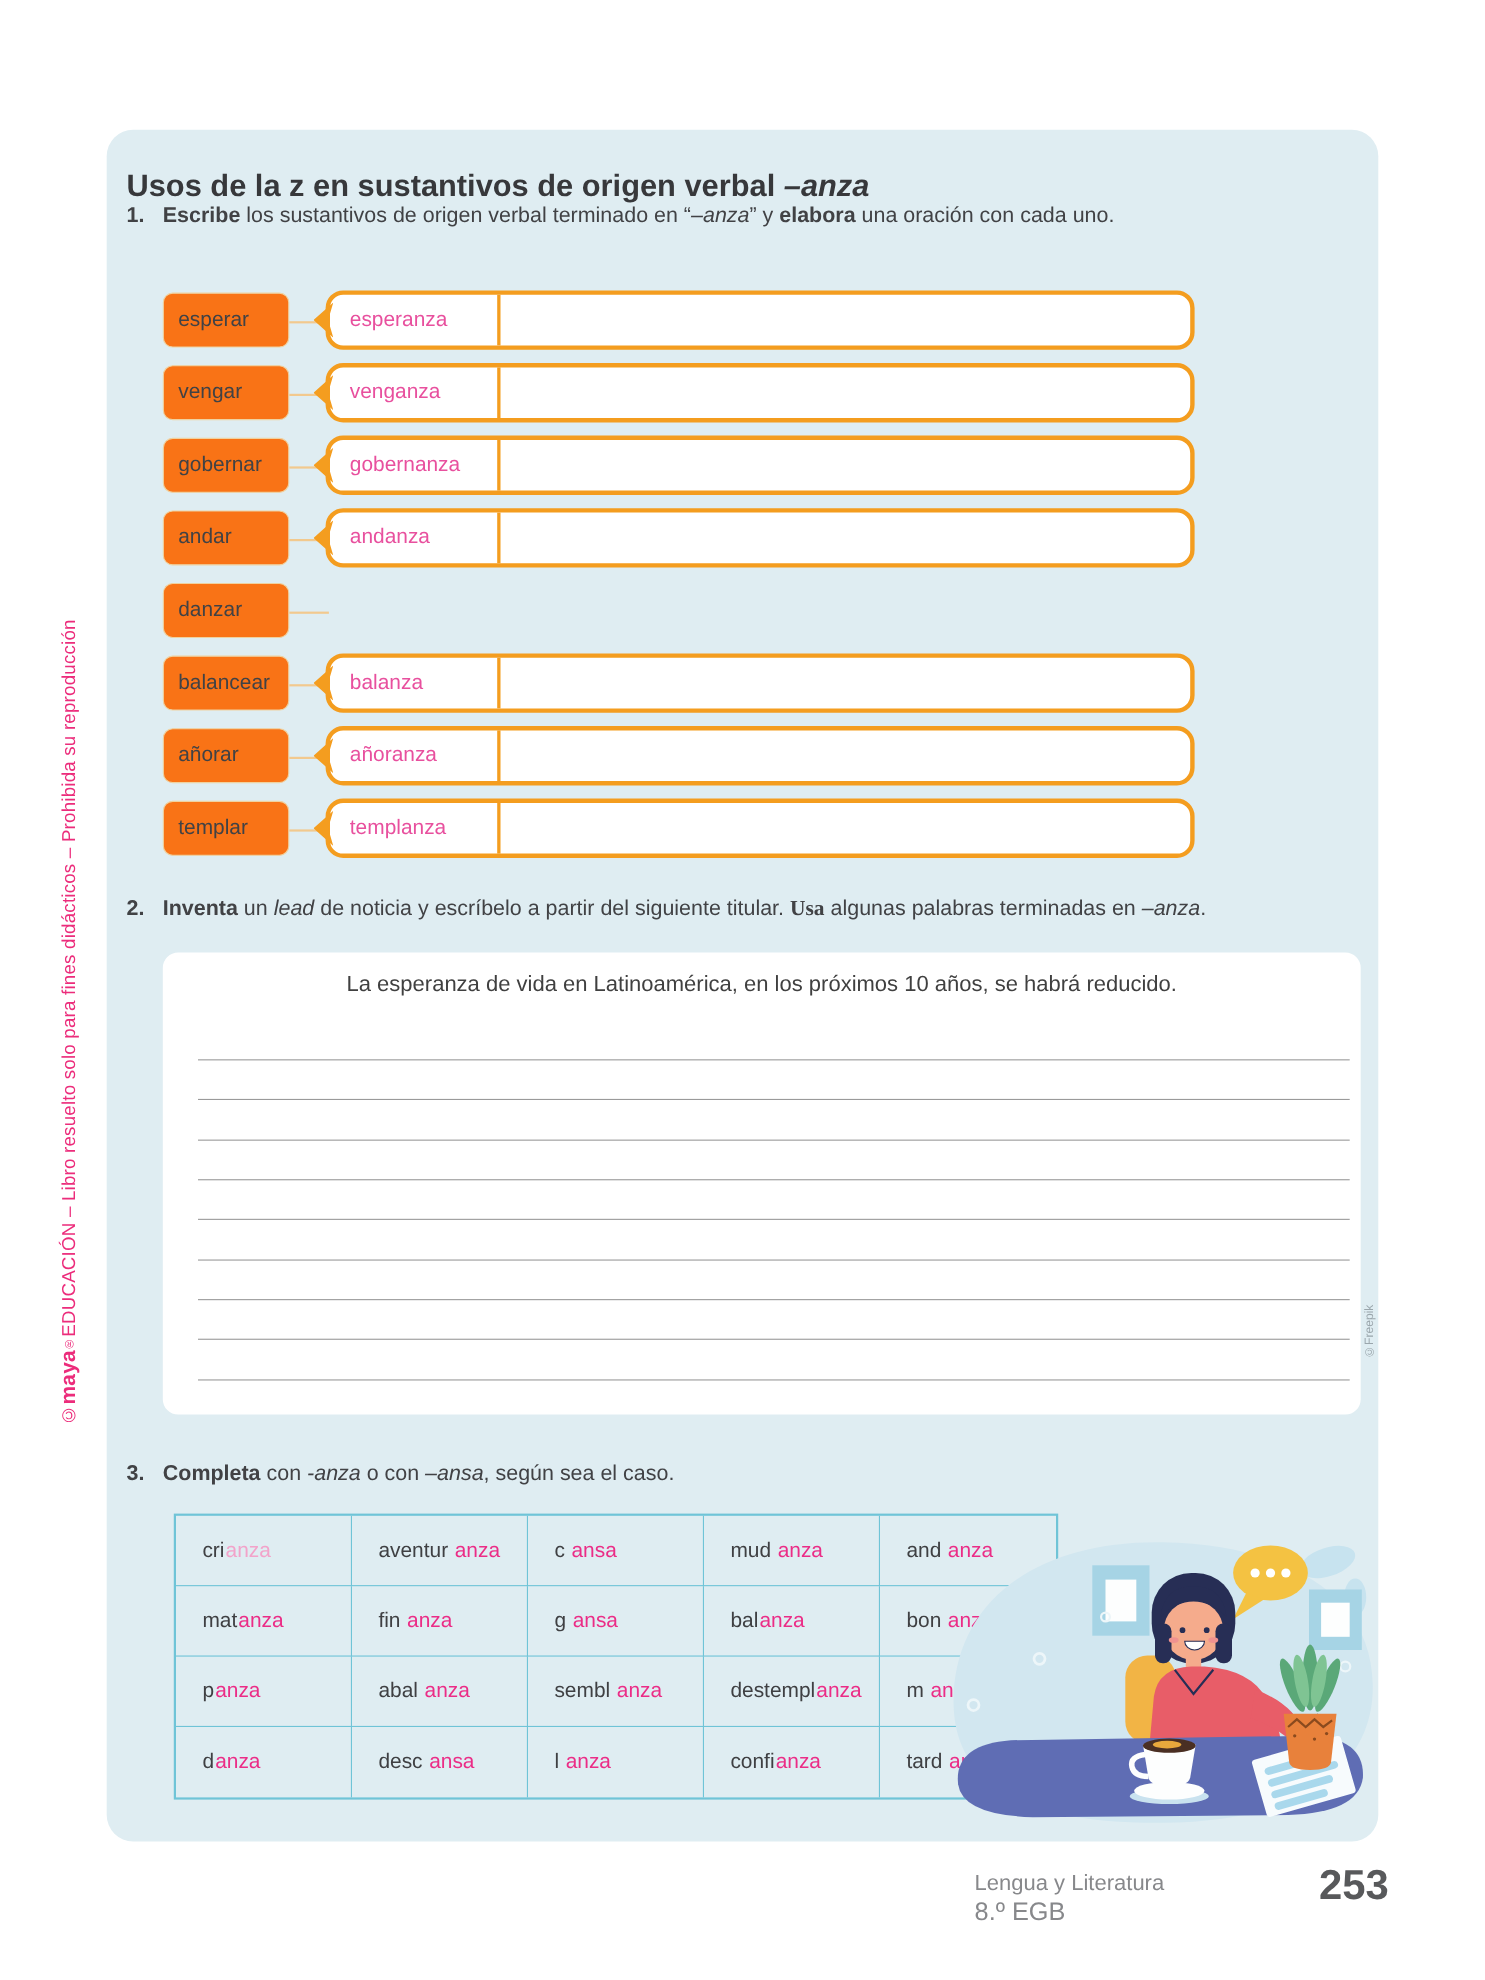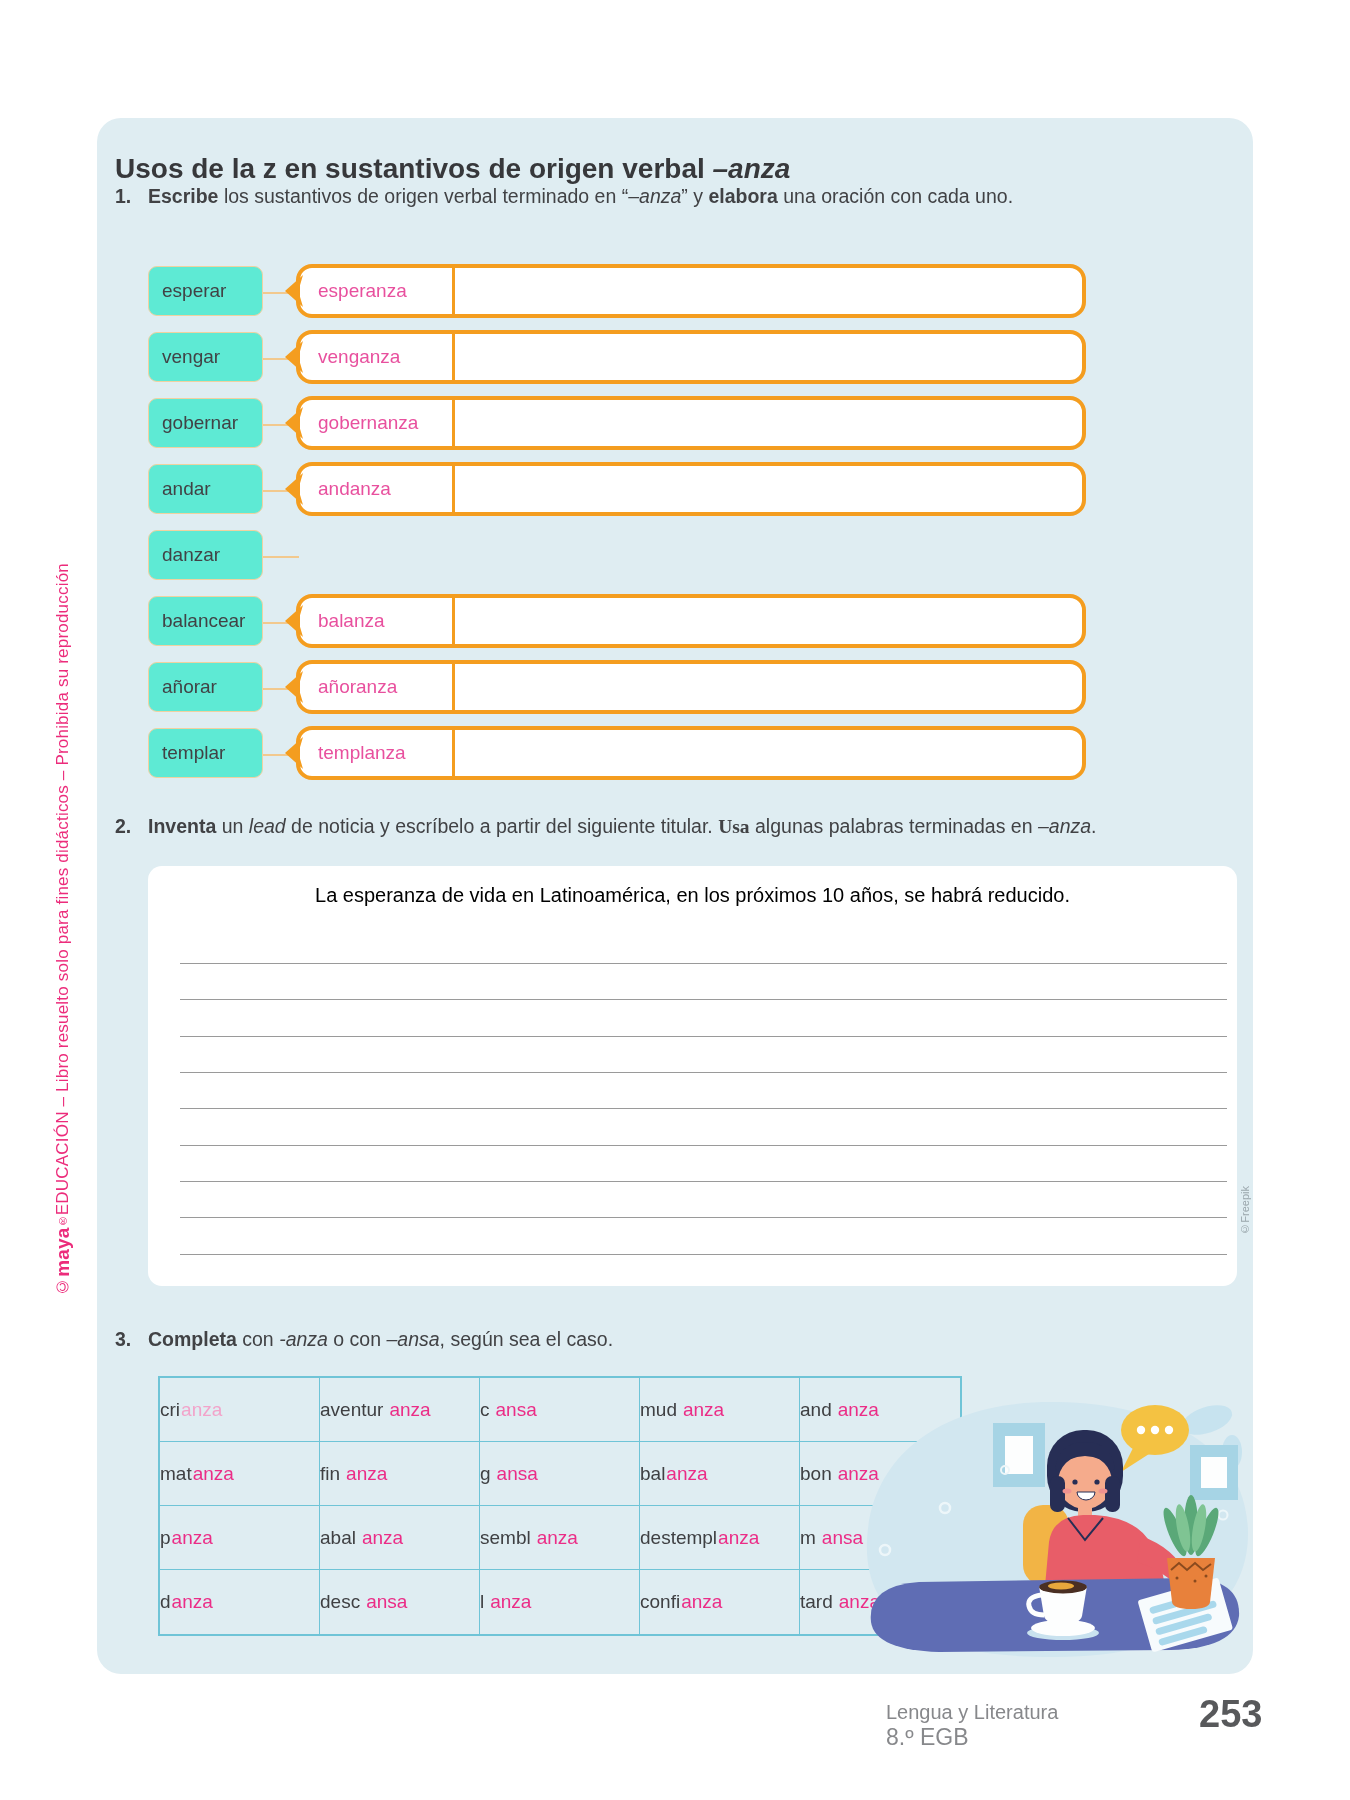--- a/index.html
+++ b/index.html
@@ -24,48 +24,48 @@
   .sidebar .reg{font-size:11px;}
 
   .title{position:absolute;left:115px;top:134px;font-size:28px;font-weight:700;color:#37383B;}
   .title i{font-style:italic;}
 
   .ehead{position:absolute;left:115px;display:flex;color:#414245;font-size:19.5px;line-height:1.25;}
   .enum{font-weight:700;width:33px;flex:none;}
 
   
   .pair-row{position:absolute;left:148px;width:946px;height:54px;}
-  .verb-box{position:absolute;left:0;top:2px;width:115px;height:50px;background:#5eead4;
+  .verb-box{position:absolute;left:0;top:2px;width:115px;height:50px;background:#f97316;
             border:1.5px solid #EFD2A0;border-radius:9px;box-sizing:border-box;
             display:flex;align-items:center;padding-left:13px;font-size:19px;color:#414245;}
   .pair-connector{position:absolute;left:115px;top:28px;width:36px;height:0;border-top:2px solid #F2C98E;}
   .answer-strip{position:absolute;left:148px;top:0;width:790px;height:54px;background:#ffffff;
                 border:4px solid #F49D1F;border-radius:16px;box-sizing:border-box;}
   .notch{position:absolute;left:-15px;top:50%;transform:translateY(-50%);width:18px;height:32px;
          background:#F49D1F;clip-path:polygon(0 50%,100% 0,74% 50%,100% 100%);}
   .noun-cell{position:absolute;left:0;top:0;bottom:0;width:134px;border-right:3.5px solid #F49D1F;
              display:flex;align-items:center;padding-left:18px;font-size:19px;color:#E8509E;}
   .sentence-cell{position:absolute;left:138px;top:0;right:0;bottom:0;border-radius:0 12px 12px 0;}
 
   
   .headline-box{position:absolute;left:148px;top:866px;width:1089px;height:420px;
                 background:#ffffff;border-radius:14px;}
   .headline{position:absolute;left:148px;top:884px;width:1089px;text-align:center;
-            font-size:20px;color:#000000;}
+            font-size:20px;color:#404040;}
   .w-line{position:absolute;left:180px;width:1047px;height:0;border-top:1.8px solid #9A9A9A;}
 
   .credit{position:absolute;left:1239px;top:1186px;writing-mode:vertical-rl;transform:rotate(180deg);
           font-size:11px;color:#9AA6AC;}
 
   
   .table{position:absolute;left:158px;top:1376px;display:grid;
          grid-template-columns:repeat(5,160px);grid-auto-rows:64px;
          border:2px solid #6FC4D7;}
   .t-cell{box-sizing:border-box;border-right:1.6px solid #6FC4D7;border-bottom:1.6px solid #6FC4D7;
-          display:flex;align-items:center;padding-left:0;font-size:19px;}
+          display:flex;align-items:center;padding-left:24px;font-size:19px;}
   .t-cell:nth-child(5n){border-right:none;}
   .t-cell:nth-child(n+16){border-bottom:none;}
   .pfx{color:#3F4043;}
   .sfx{color:#EB2D87;margin-left:6px;}
   .sfx.tight{margin-left:1px;}
   .sfx.light{color:#F2A3CA;}
 
   
   .footer-text{position:absolute;top:1701px;left:886px;width:300px;text-align:left;
                color:#87888B;font-size:20px;line-height:1.15;}

